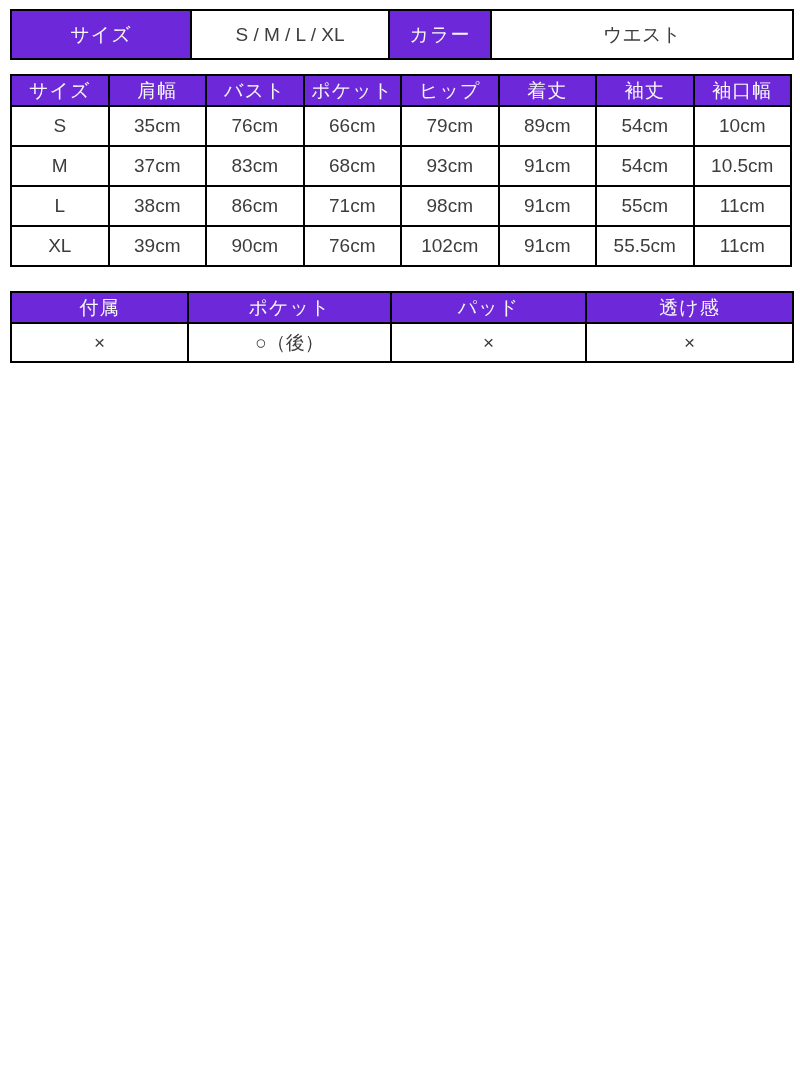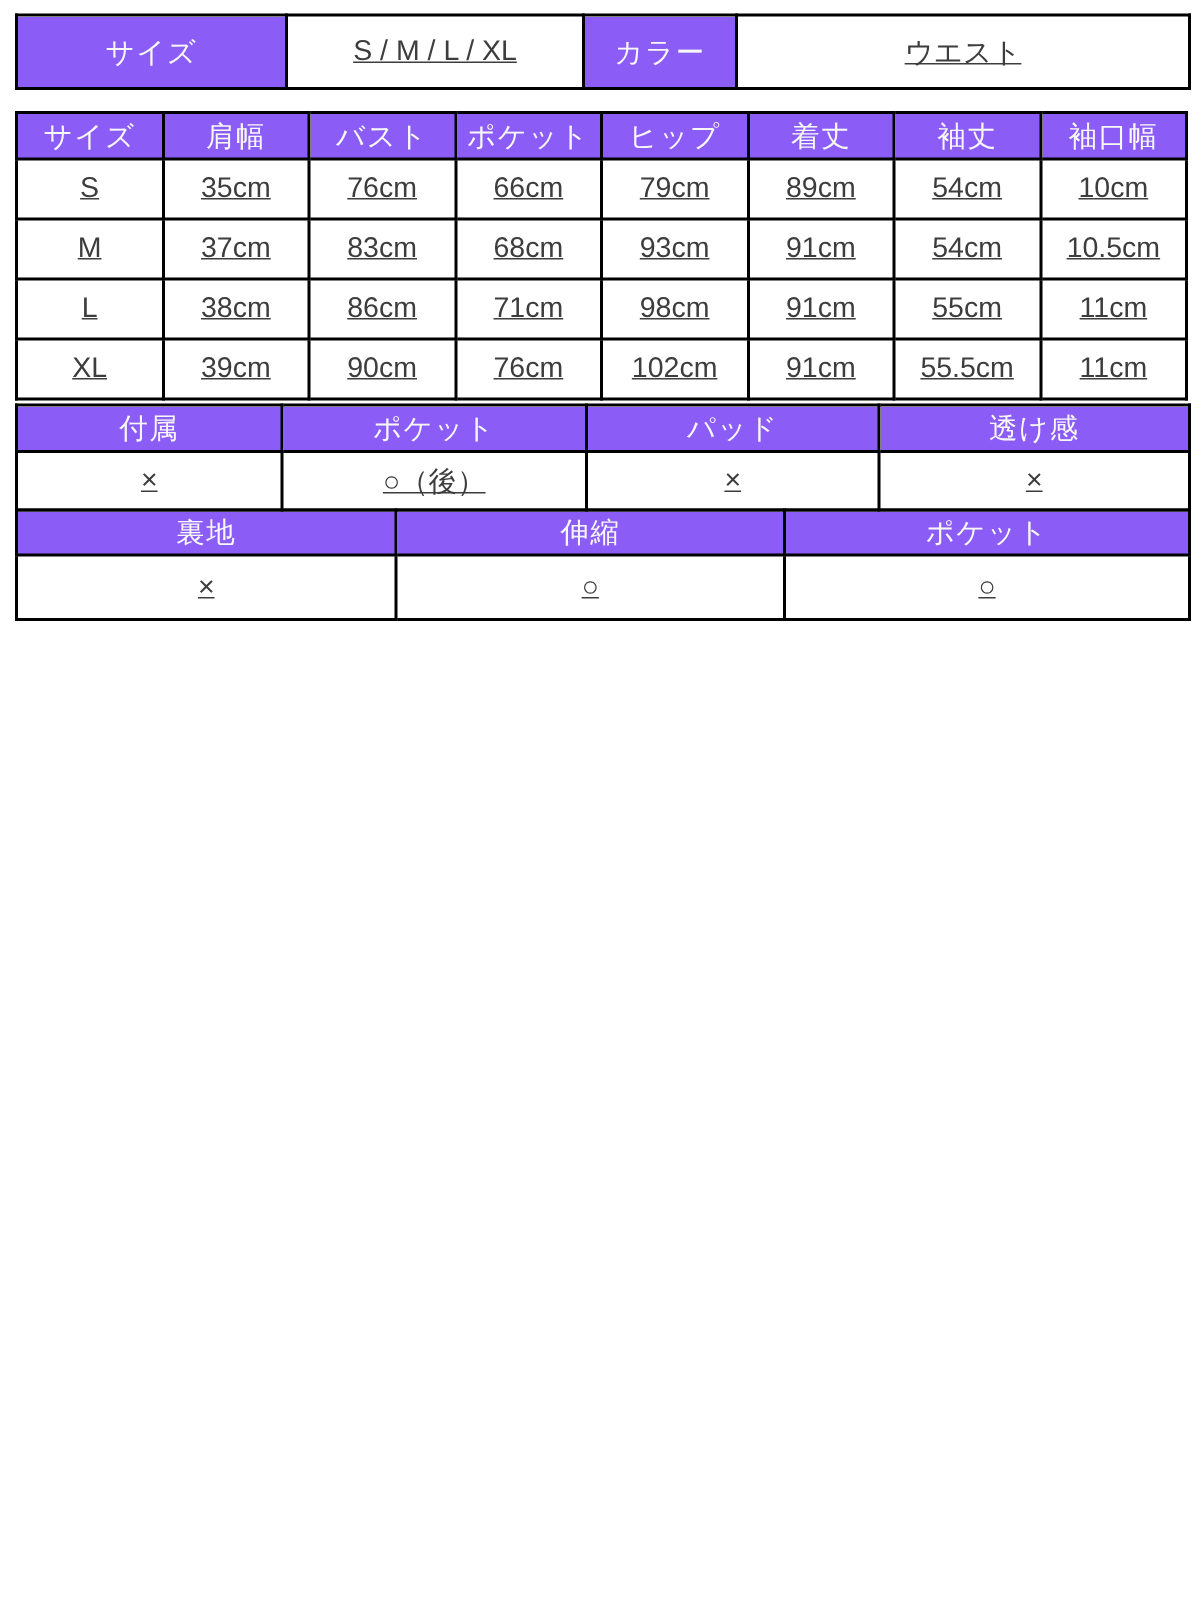--- a/index.html
+++ b/index.html
@@ -29,37 +29,36 @@
     border: 2px solid #000000;
     text-align: center;
     vertical-align: middle;
     padding: 0;
     font-size: 19px;
     font-weight: normal;
     overflow: hidden;
     white-space: nowrap;
   }
   table.t th {
-    background: #8b5cf6;
+    background: #6d28d9;
     color: #f7f7f7;
     letter-spacing: 1px;
   }
   table.t td {
     background: #ffffff;
     color: #3d3d3d;
-    text-decoration: underline;
   }
   
   table.info tr { height: 49px; }
   
   table.sizes { margin-top: 14px; }
   table.sizes tr.head { height: 31px; }
   table.sizes tr.data { height: 40px; }
   
-  table.feat4 { margin-top: 2px; }
+  table.feat4 { margin-top: 24px; }
   table.feat4 tr.head { height: 31px; }
   table.feat4 tr.data { height: 39px; }
   table.feat3 { margin-top: -2px; }
   table.feat3 tr.head { height: 30px; }
   table.feat3 tr.data { height: 43px; }
   td.mark { font-size: 21px; }
 </style>
 </head>
 <body>
 
@@ -163,33 +162,14 @@
     </tr>
     <tr class="data">
       <td class="mark">×</td>
       <td class="mark">○（後）</td>
       <td class="mark">×</td>
       <td class="mark">×</td>
     </tr>
   </tbody>
     </table>
 
-  <table class="t feat3">
-    <colgroup>
-      <col style="width:253px">
-        <col style="width:259px">
-        <col style="width:270px">
-    </colgroup>
-    <tbody>
-        <tr class="head">
-      <th>裏地</th>
-      <th>伸縮</th>
-      <th>ポケット</th>
-    </tr>
-    <tr class="data">
-      <td class="mark">×</td>
-      <td class="mark">○</td>
-      <td class="mark">○</td>
-    </tr>
-  </tbody>
-    </table>
 
 </div>
 
 </body></html>

